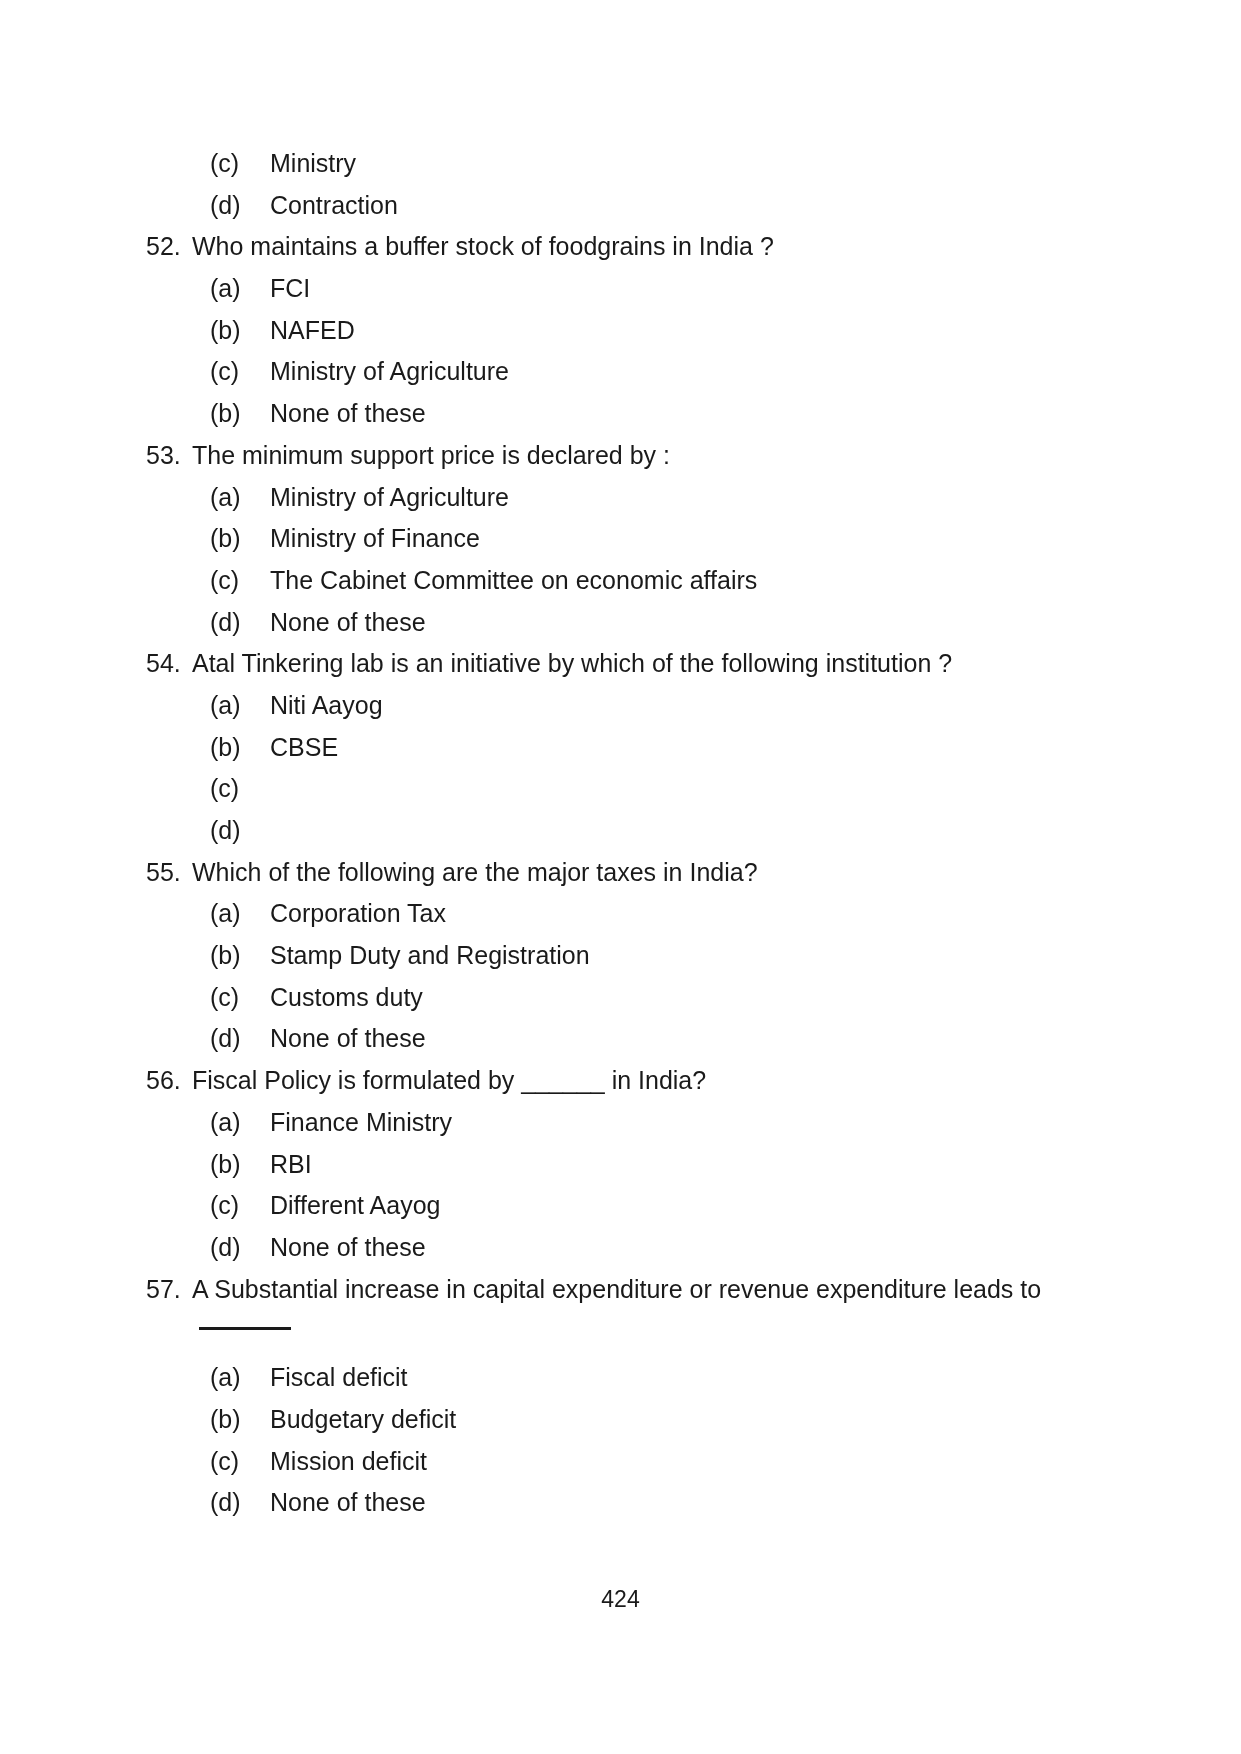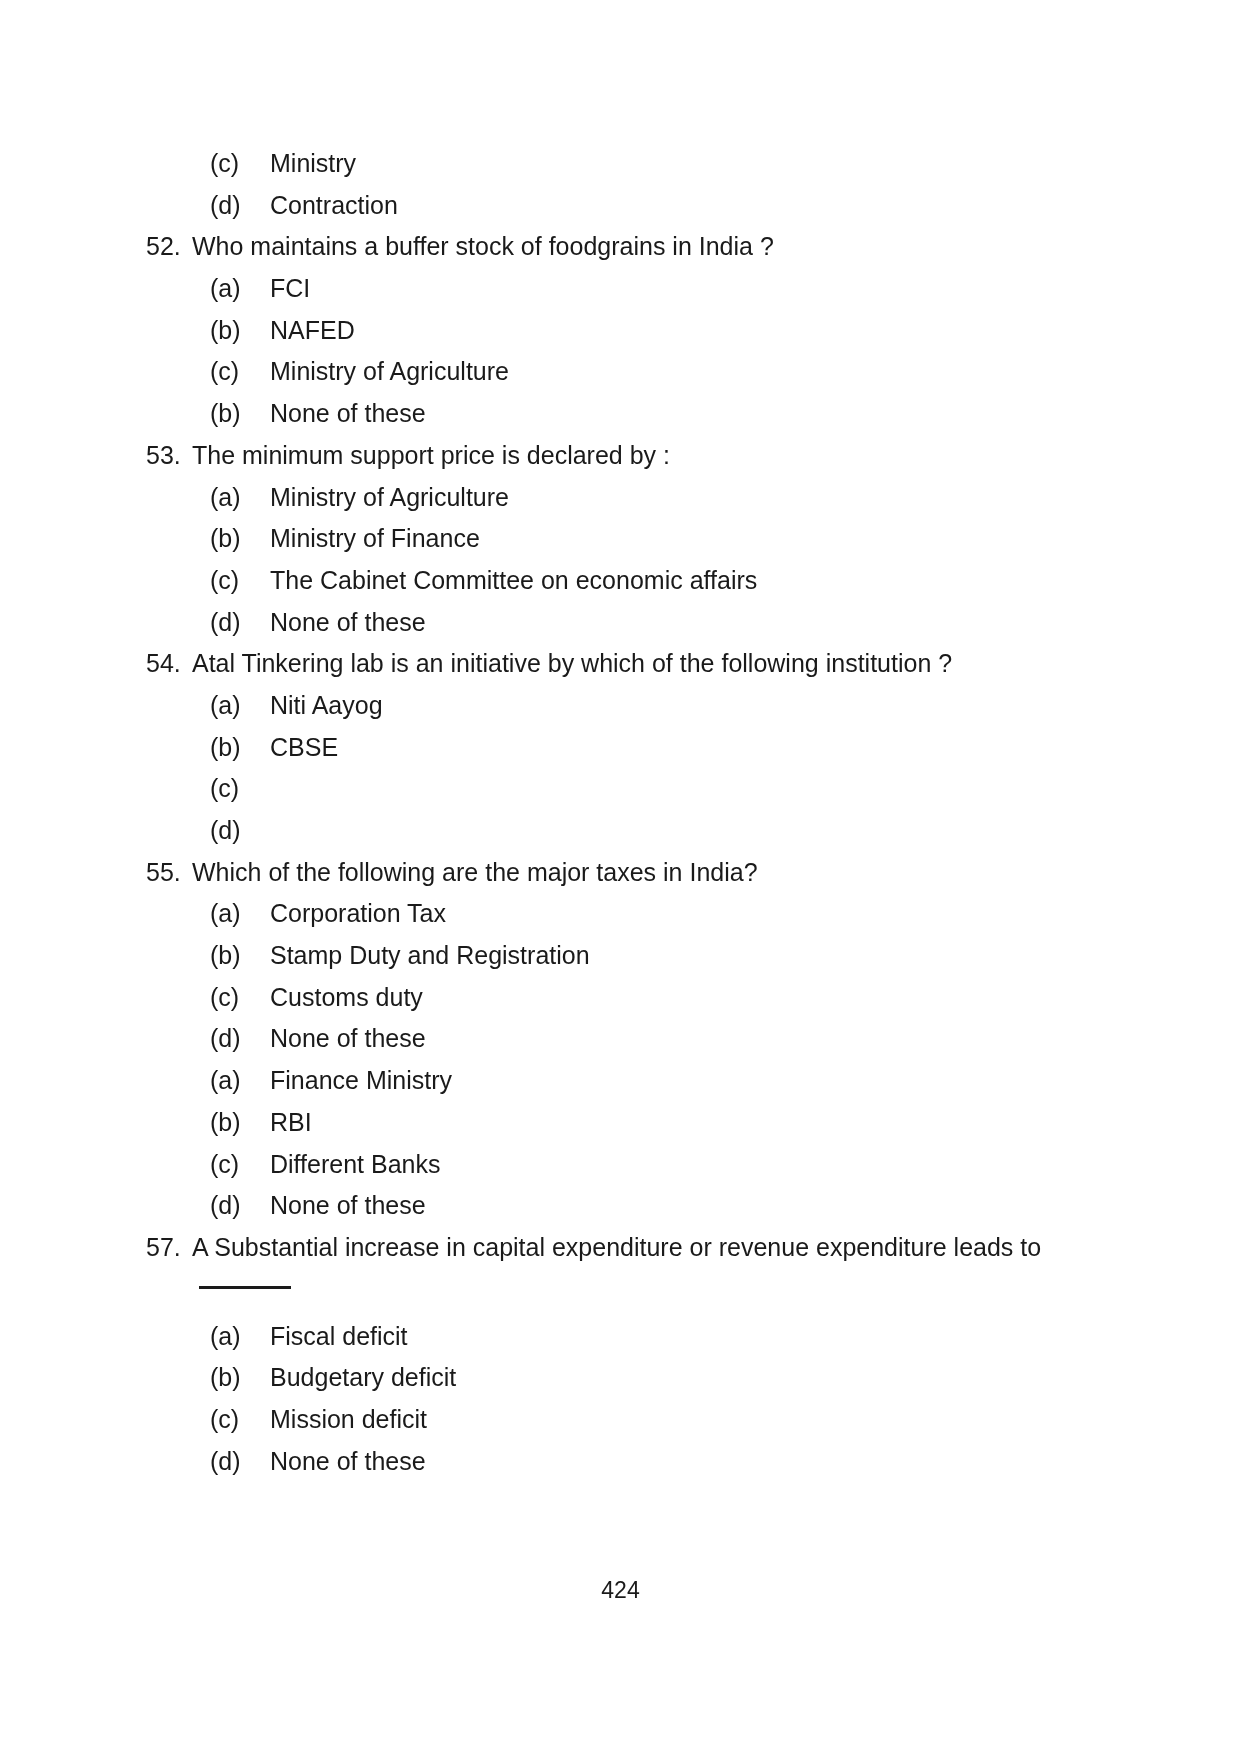--- a/index.html
+++ b/index.html
@@ -45,21 +45,21 @@
     padding-left: 53px;
   }
   .blank-bar {
     display: block;
     width: 92px;
     height: 3px;
     background: #1a1a1a;
     margin-top: 17px;
   }
   .page-num-row {
-    margin-top: 87px;
+    margin-top: 54px;
     height: 42px;
     line-height: 42px;
     text-align: center;
     font-size: 23px;
   }
 </style>
 </head>
 <body>
 
 <div class="page">
@@ -143,31 +143,35 @@
         <span class="opt-text">Stamp Duty and Registration</span>
       </div>
       <div class="row opt-row">
         <span class="opt-letter">(c)</span>
         <span class="opt-text">Customs duty</span>
       </div>
       <div class="row opt-row">
         <span class="opt-letter">(d)</span>
         <span class="opt-text">None of these</span>
       </div>
+      <div class="row q-row">
+        <span class="q-num">56.</span>
+        <span class="q-text">Fiscal Policy is formulated by ______ in India?</span>
+      </div>
       <div class="row opt-row">
         <span class="opt-letter">(a)</span>
         <span class="opt-text">Finance Ministry</span>
       </div>
       <div class="row opt-row">
         <span class="opt-letter">(b)</span>
         <span class="opt-text">RBI</span>
       </div>
       <div class="row opt-row">
         <span class="opt-letter">(c)</span>
-        <span class="opt-text">Different Banks</span>
+        <span class="opt-text">Different Aayog</span>
       </div>
       <div class="row opt-row">
         <span class="opt-letter">(d)</span>
         <span class="opt-text">None of these</span>
       </div>
       <div class="row q-row">
         <span class="q-num">57.</span>
         <span class="q-text">A Substantial increase in capital expenditure or revenue expenditure leads to</span>
       </div>
       <div class="blank-row">

